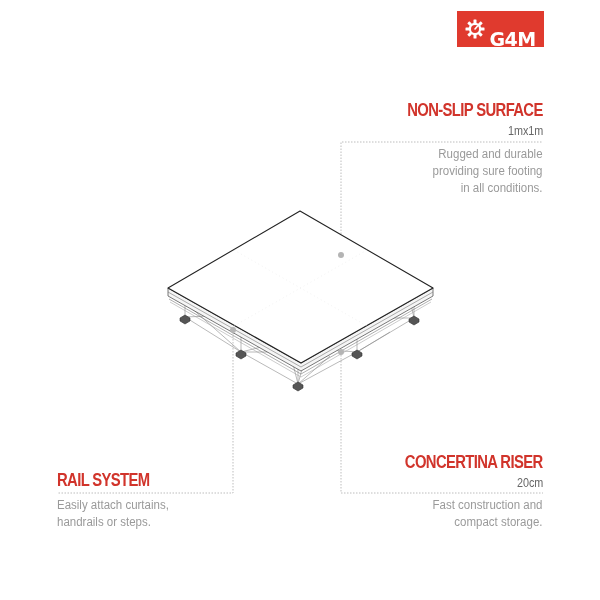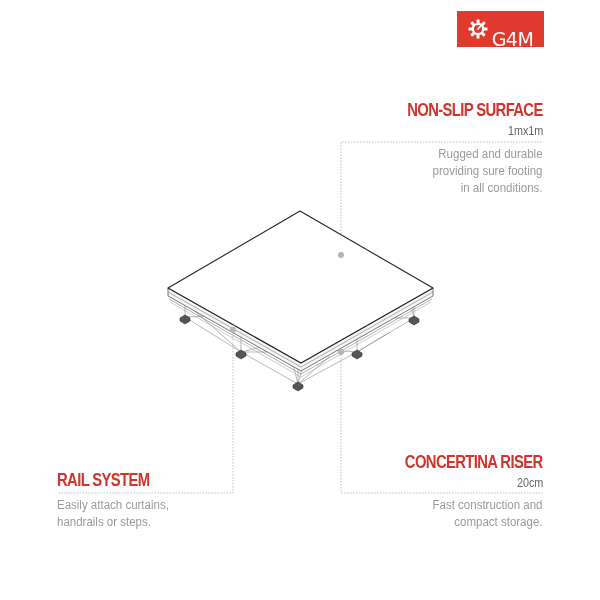--- a/index.html
+++ b/index.html
@@ -14,21 +14,21 @@
     position: absolute;
     left: 457px; top: 11px;
     width: 87px; height: 36px;
     background: #e03a2e;
     display: flex; align-items: center; justify-content: center;
     gap: 4px;
   }
   .logo-text {
     color: #ffffff;
     font-family: "DejaVu Sans", sans-serif;
-    font-weight: normal;
+    font-weight: bold;
     font-size: 19px;
     letter-spacing: -0.5px;
     margin-top: 19px;
   }
   .heading {
     position: absolute;
     color: #d1342b;
     font-family: "Liberation Sans", sans-serif;
     font-weight: bold;
     font-size: 19px;

